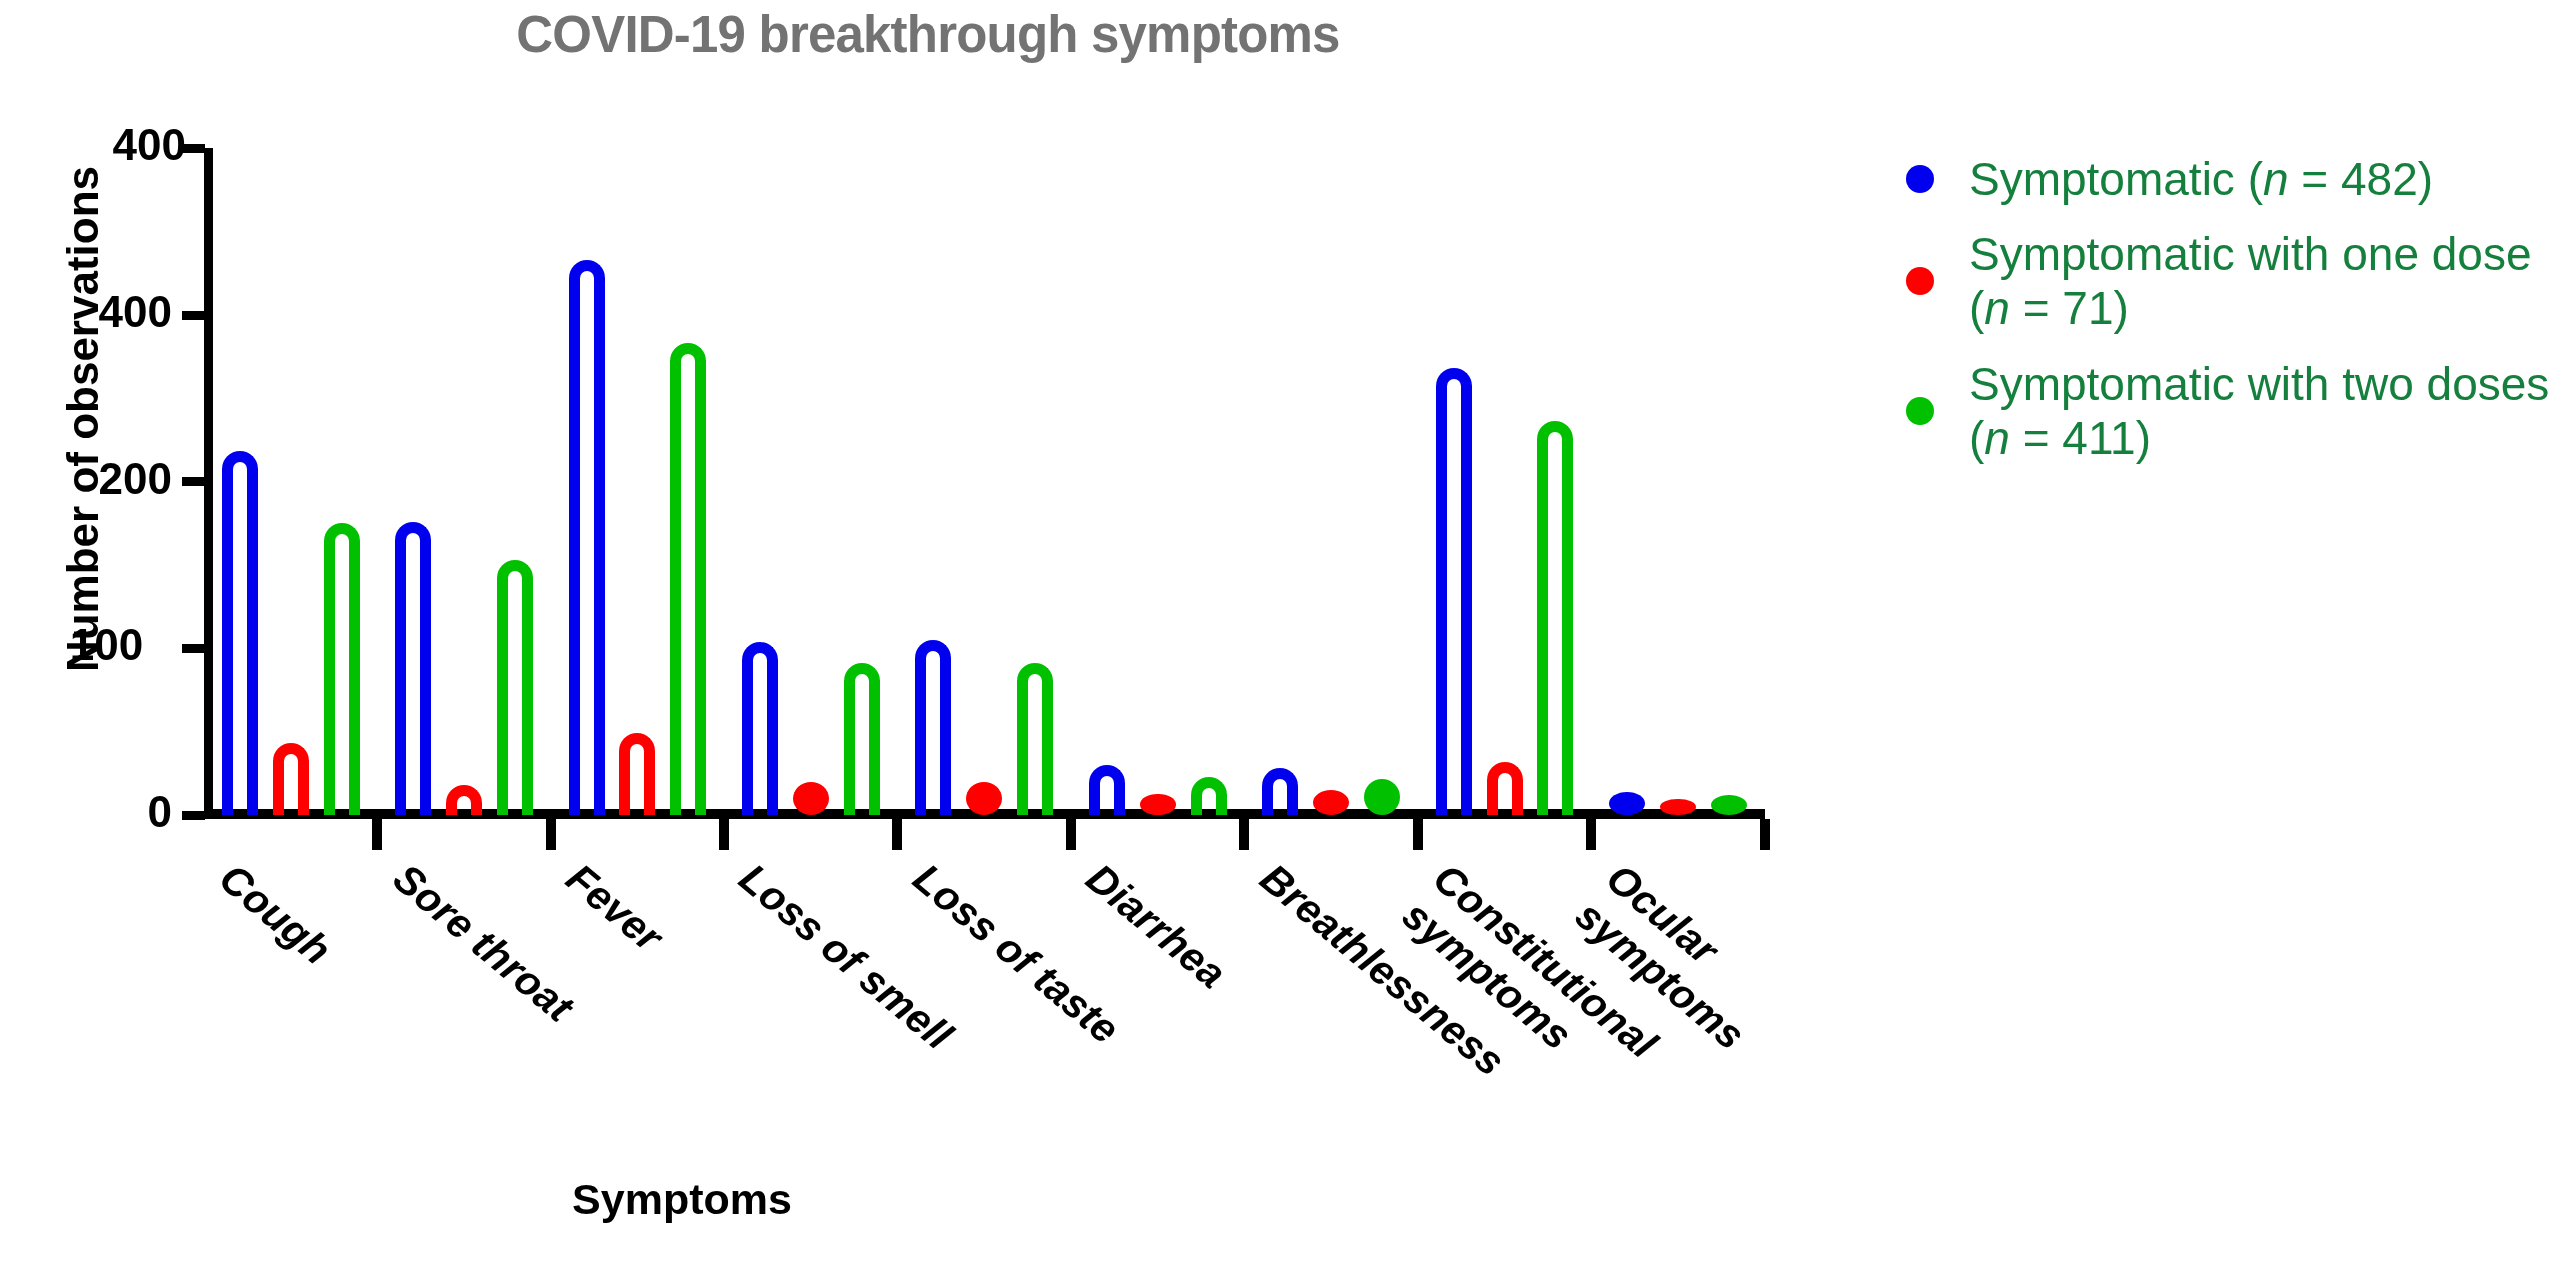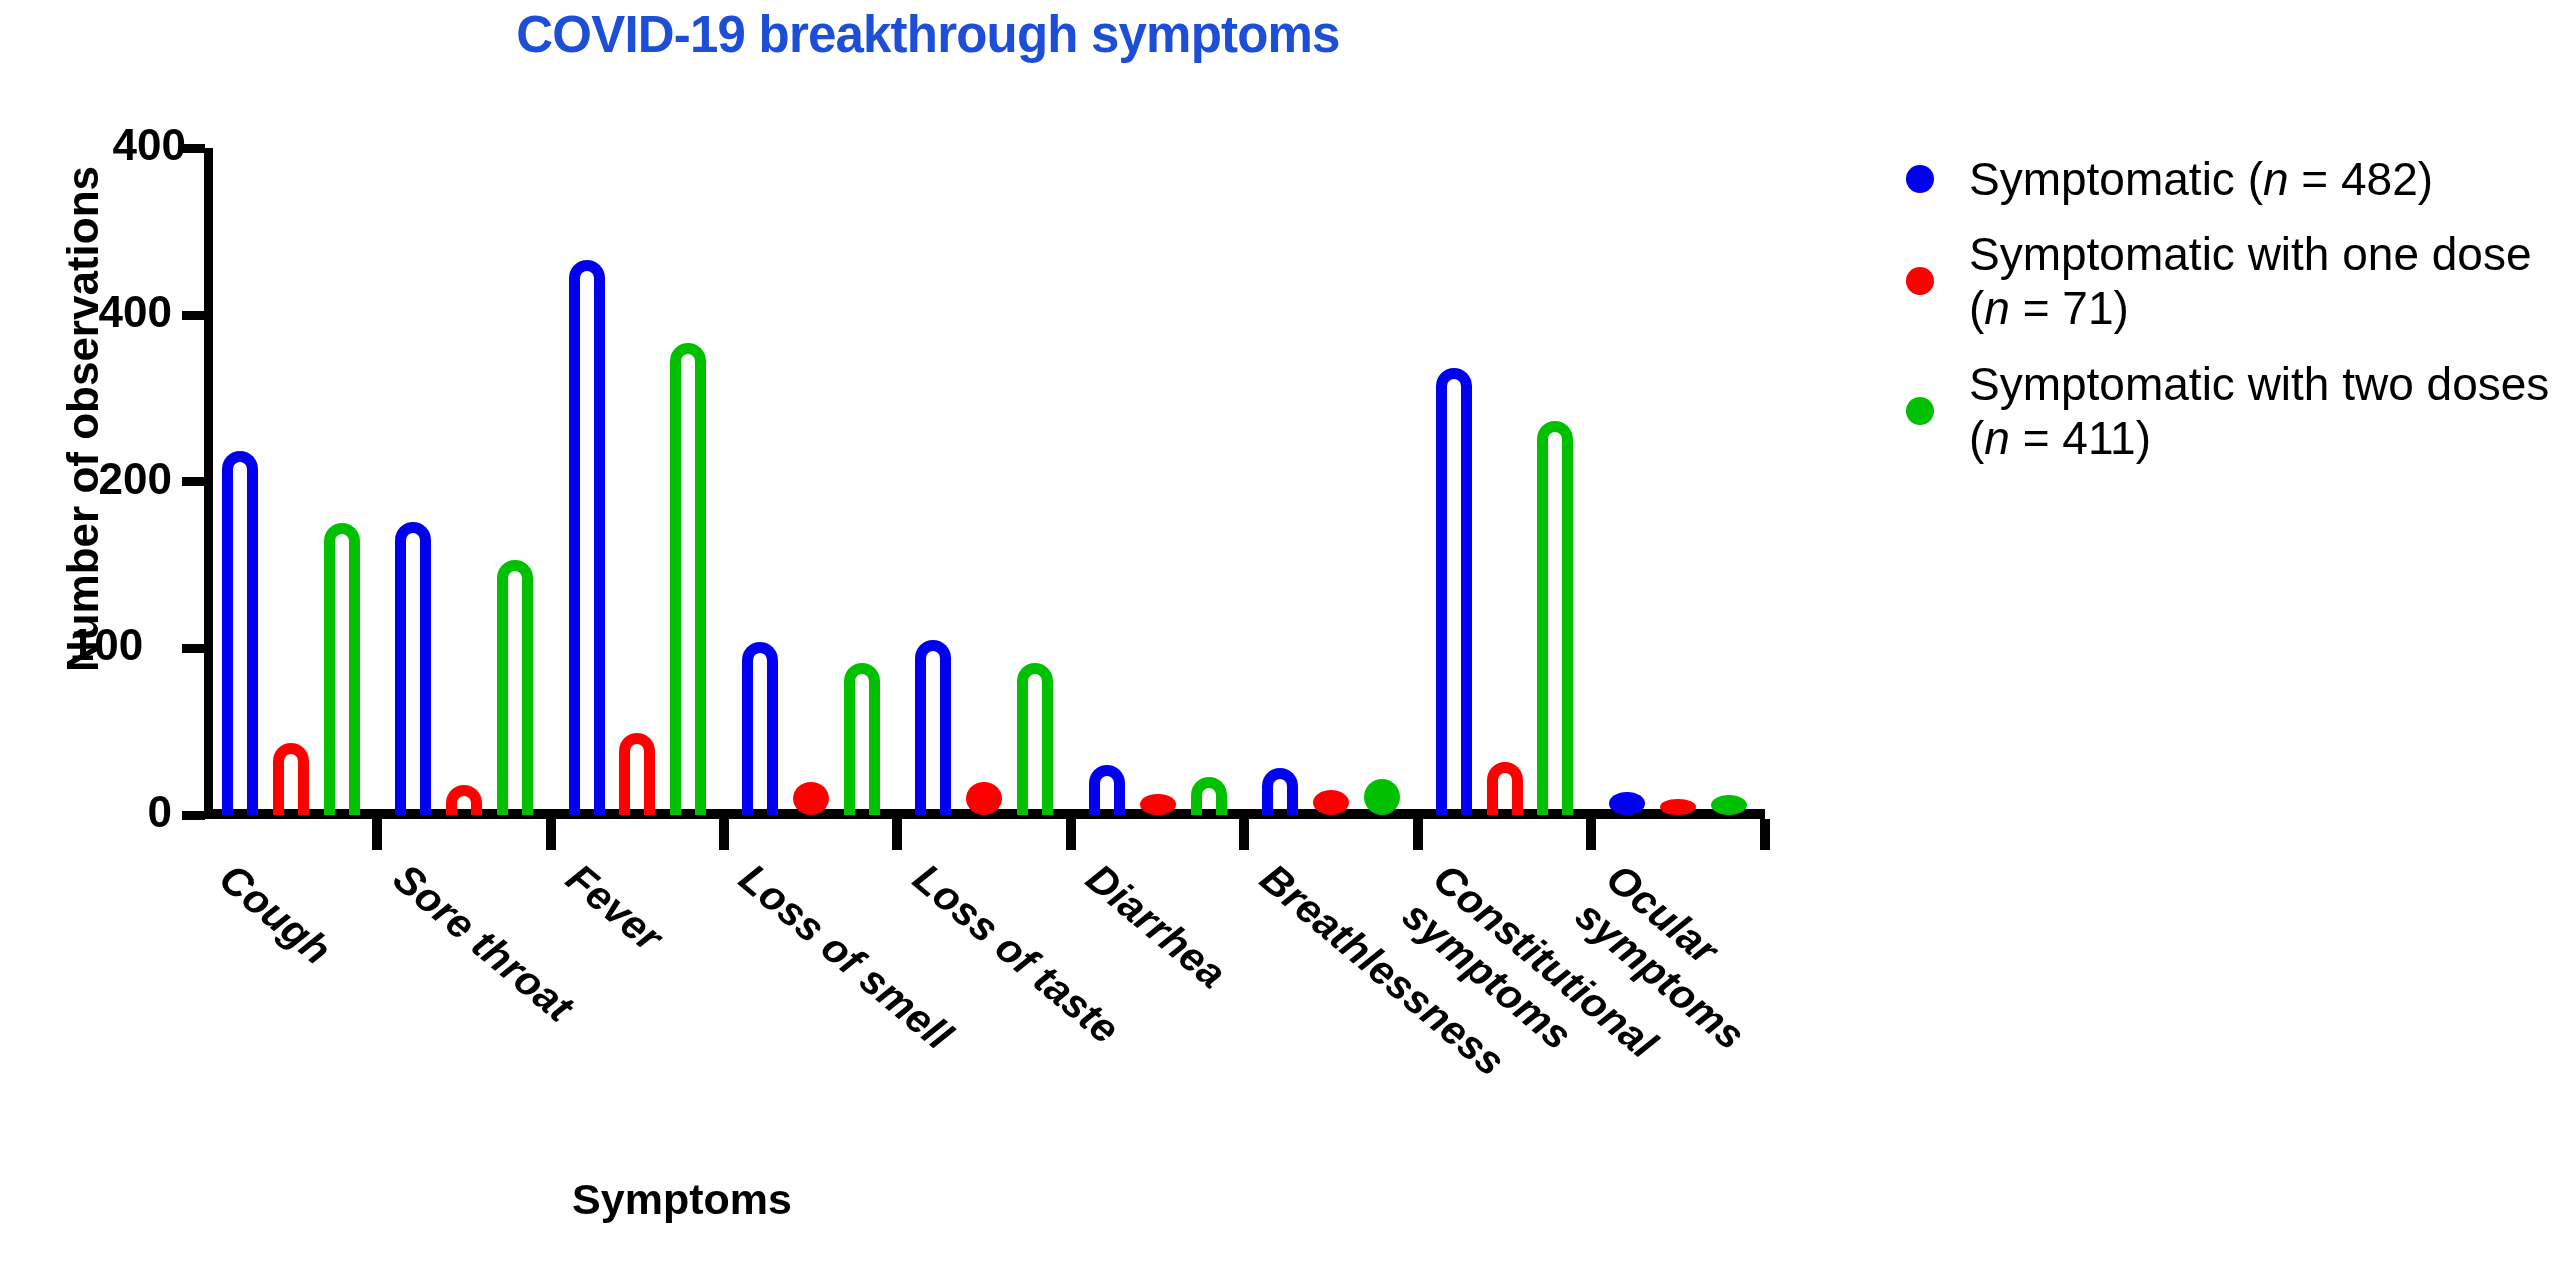--- a/index.html
+++ b/index.html
@@ -2,21 +2,21 @@
 <html style="font-size:13px"><head>
 <meta charset="utf-8">
 <style>
   html,body{margin:0;padding:0;background:#fff;}
   body{width:2576px;height:1287px;font-family:"Liberation Sans",sans-serif;position:relative;overflow:hidden;}
 
   
   #chart-title{
     position:absolute; left:0; top:0; width:1856px;
     text-align:center; font-size:51px; font-weight:bold;
-    letter-spacing:-0.8px; color:#1d4ed8; line-height:69px;
+    letter-spacing:-0.8px; color:#737373; line-height:69px;
     font-family:"Liberation Sans",sans-serif;
   }
 
   
   #plot-area{position:absolute;left:0;top:0;width:1856px;height:1287px;}
 
   
   #y-axis-line{position:absolute;left:204px;top:148px;width:9px;height:667px;background:#000;}
   
   #x-axis-line{position:absolute;left:204px;top:809px;width:1561px;height:10px;background:#000;}
@@ -72,21 +72,21 @@
     font-family:"Liberation Sans",sans-serif;
   }
 
   
   #legend{position:absolute;left:1906px;top:152px;width:649px;}
   .legend-row{display:flex;align-items:center;margin-bottom:21.4px;}
   .legend-dot{width:28px;height:28px;border-radius:50%;flex:0 0 28px;margin-right:35px;}
   .legend-dot.s0{background:#0000EE;}
   .legend-dot.s1{background:#FF0000;}
   .legend-dot.s2{background:#00C000;}
-  .legend-label{font-size:46px;color:#000000;line-height:54px;font-family:"Liberation Sans",sans-serif;}
+  .legend-label{font-size:46px;color:#15803d;line-height:54px;font-family:"Liberation Sans",sans-serif;}
   .legend-label i{font-style:italic;}
 </style>
 </head>
 <body>
 
 <div id="chart-title">COVID-19 breakthrough symptoms</div>
 
 <div id="plot-area">
 
   <div id="y-axis-line"></div>

